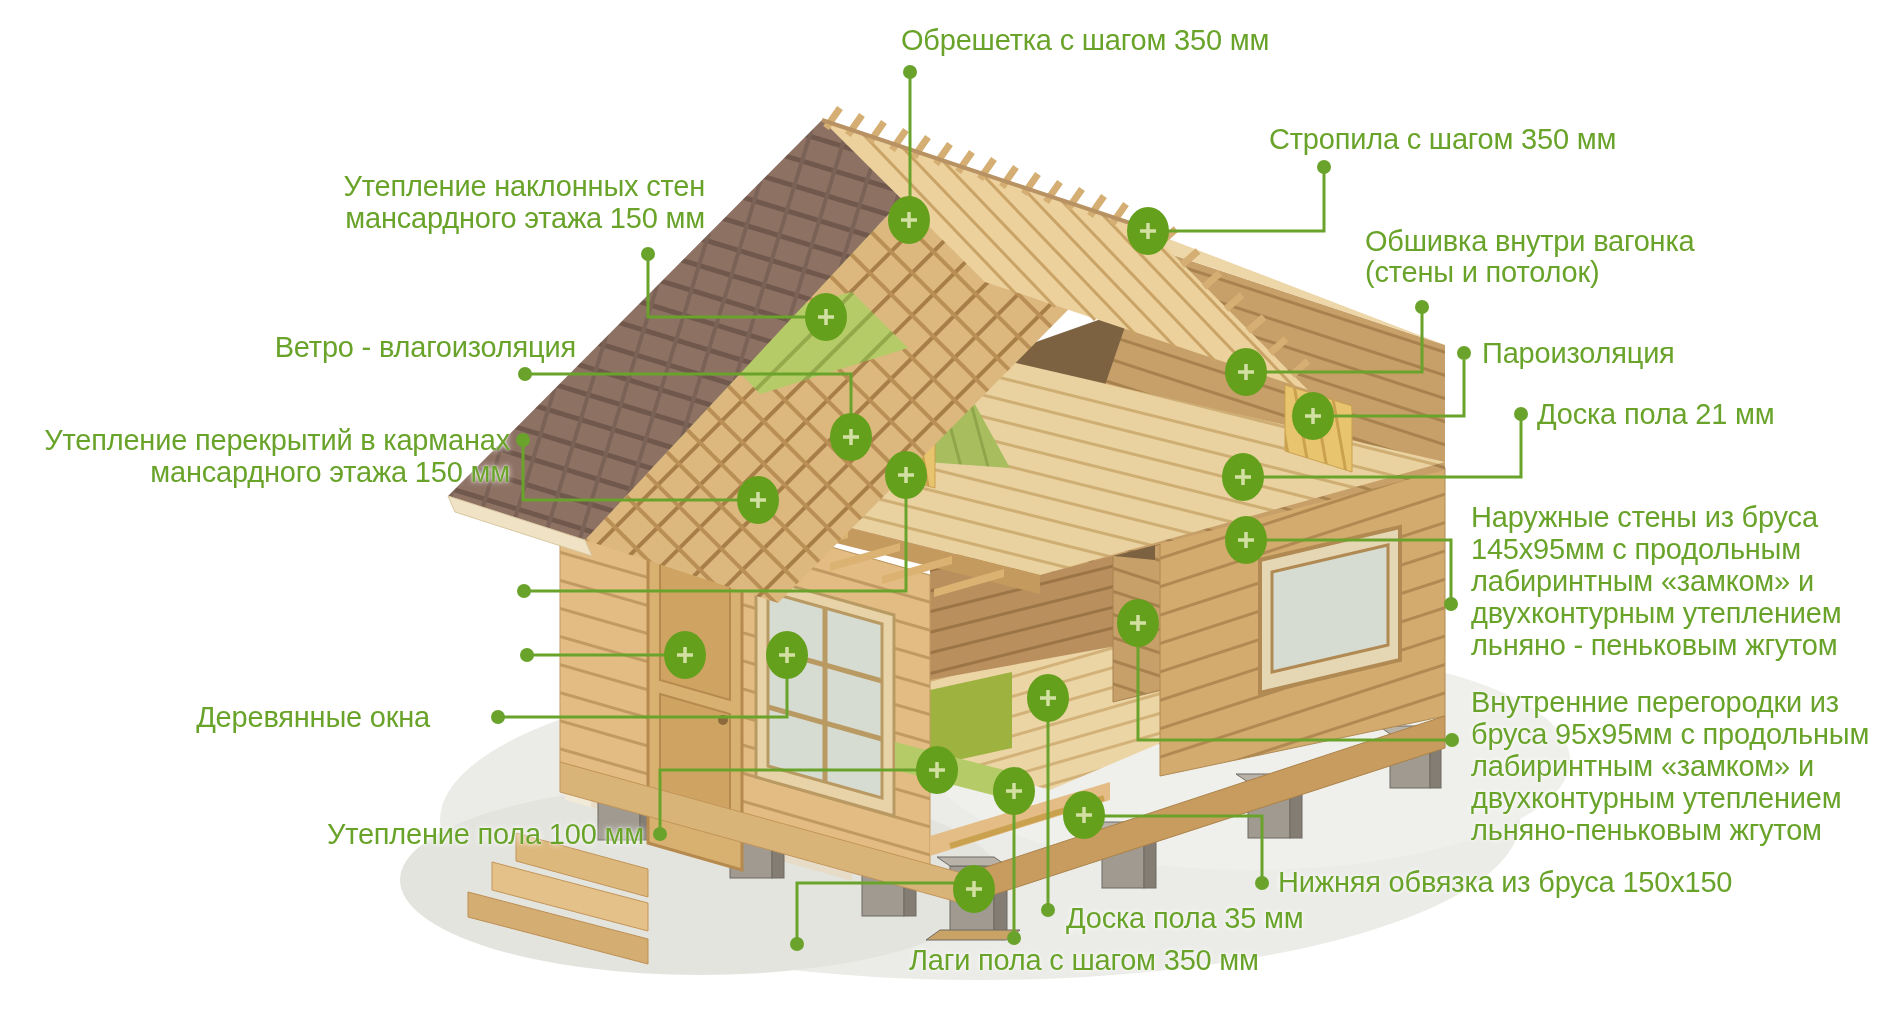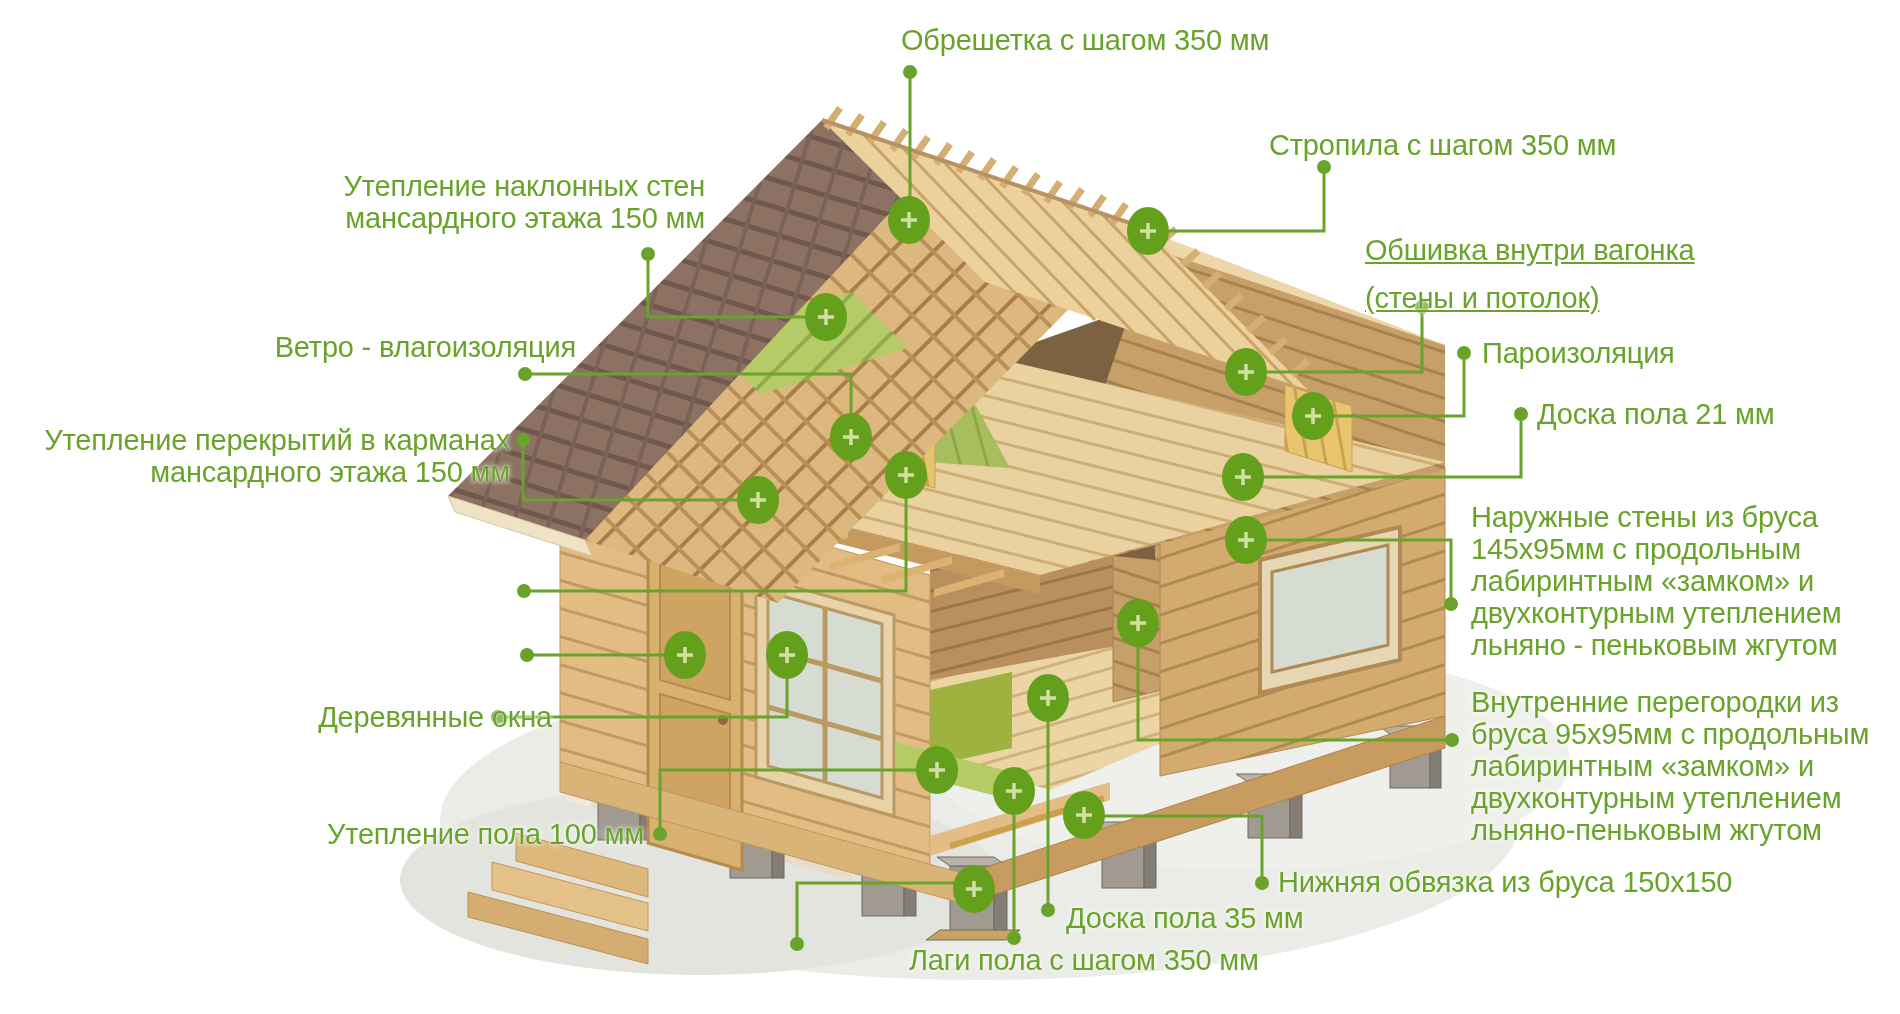--- a/index.html
+++ b/index.html
@@ -9,21 +9,21 @@
   .lbl{
     position:absolute;
     color:#69a32a;
     font-size:29px;
     line-height:32px;
     letter-spacing:-0.2px;
     white-space:pre-line;
     text-shadow:0 0 6px #ffffff,0 0 2px #ffffff;
   }
   .lbl.ra{text-align:right;}
-  .lbl.big{line-height:48px;text-decoration:underline;}
+  .lbl.big{line-height:31px;}
 </style>
 </head>
 <body>
 
 <div class="stage">
 
 <svg class="scene" viewBox="0 0 1900 1014">
   <defs>
     <pattern id="planksFront" width="40" height="27" patternUnits="userSpaceOnUse" patternTransform="rotate(16)">
       <rect width="40" height="27" fill="#e2bc82"></rect>
@@ -331,27 +331,27 @@
           <path d="M1235,477 h16 M1243,469 v16" stroke="#d3e0a4" stroke-width="3.5" fill="none"></path>
         </g>
     <g>
           <ellipse cx="1246" cy="540" rx="21" ry="24" fill="#65a01d"></ellipse>
           <path d="M1238,540 h16 M1246,532 v16" stroke="#d3e0a4" stroke-width="3.5" fill="none"></path>
         </g>
   </g>
 </svg>
 
 <div class="lbl" style="left:901px;top:24px;text-align:right;">Обрешетка с шагом 350 мм</div>
-<div class="lbl" style="left:1269px;top:129px;">Стропила с шагом 350 мм</div>
+<div class="lbl" style="left:1269px;top:123px;">Стропила с шагом 350 мм</div>
 <div class="lbl ra" style="right:1195px;top:170px;">Утепление наклонных стен
 мансардного этажа 150 мм</div>
 <div class="lbl ra" style="right:1324px;top:331px;">Ветро - влагоизоляция</div>
 <div class="lbl ra" style="right:1390px;top:424px;">Утепление перекрытий в карманах
 мансардного этажа 150 мм</div>
-<div class="lbl ra" style="right:1348px;top:701px;text-align:right;">Деревянные окна</div>
+<div class="lbl ra" style="right:1470px;top:701px;text-align:right;">Деревянные окна</div>
 <div class="lbl ra" style="right:1256px;top:818px;">Утепление пола 100 мм</div>
 <div class="lbl" style="left:909px;top:944px;">Лаги пола с шагом 350 мм</div>
 <div class="lbl" style="left:1066px;top:902px;">Доска пола 35 мм</div>
 <div class="lbl" style="left:1278px;top:866px;">Нижняя обвязка из бруса 150х150</div>
 <div class="lbl big" style="left:1365px;top:226px;">Обшивка внутри вагонка
 (стены и потолок)</div>
 <div class="lbl" style="left:1482px;top:337px;text-align:center;">Пароизоляция</div>
 <div class="lbl" style="left:1537px;top:398px;">Доска пола 21 мм</div>
 <div class="lbl" style="left:1471px;top:501px;">Наружные стены из бруса
 145х95мм с продольным

